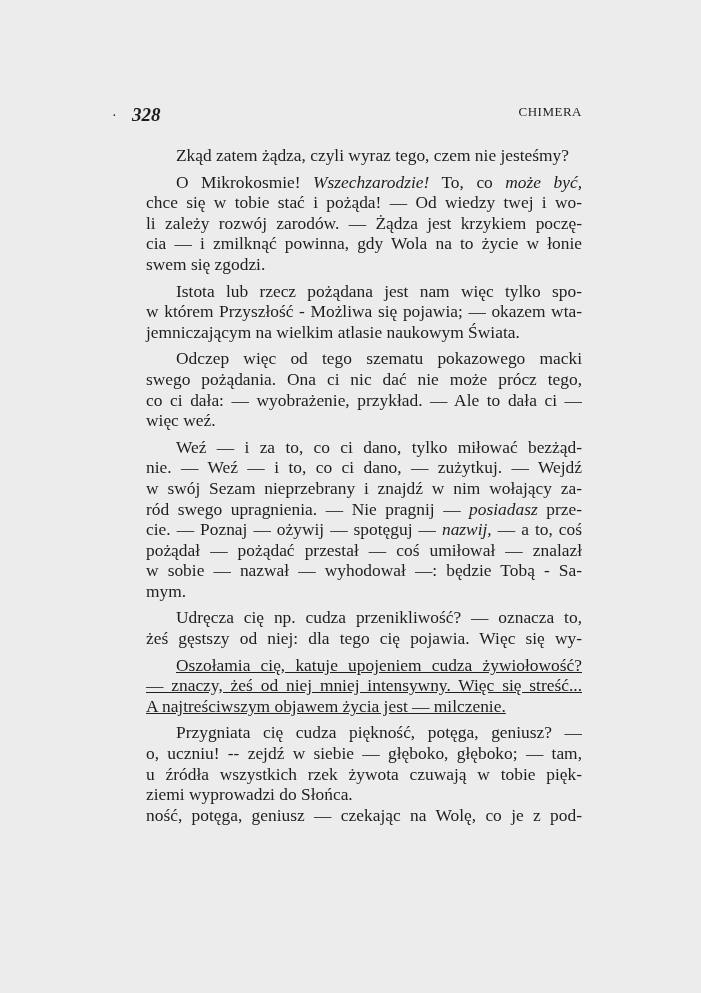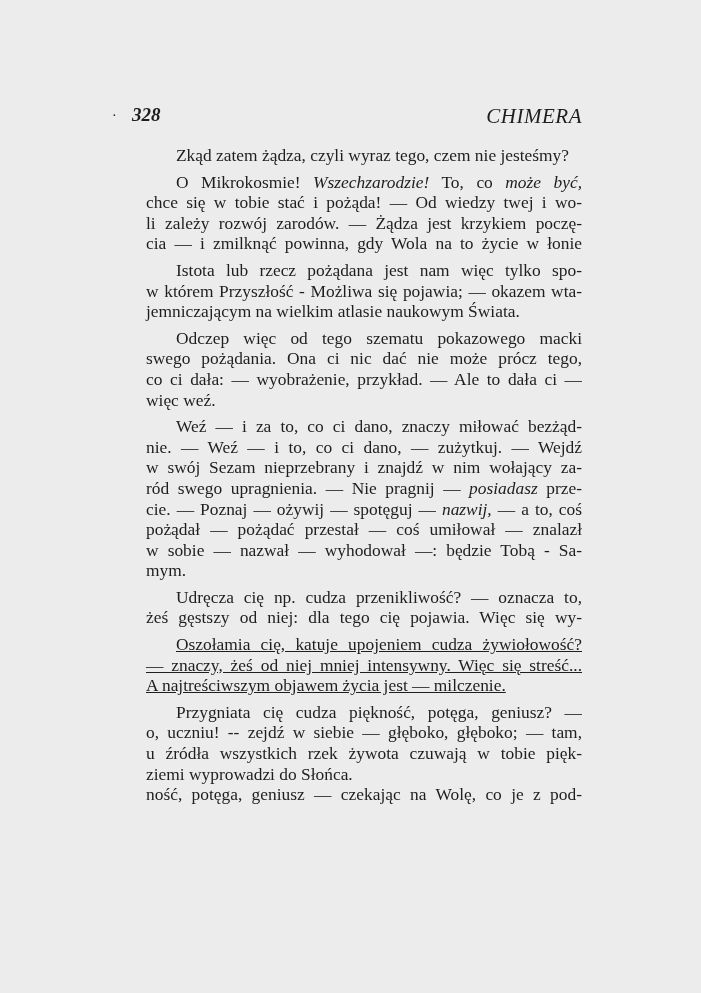--- a/index.html
+++ b/index.html
@@ -8,21 +8,21 @@
     background: #ececec;
     position: relative;
     overflow: hidden;
     font-family: "Liberation Serif", "DejaVu Serif", serif;
     color: #1e1e1e;
   }
   .page { position: absolute; left: 0; top: 0; width: 701px; height: 993px; }
   .header { position: absolute; top: 104px; left: 112px; width: 470px; height: 26px; }
   .dot { position: absolute; left: 0; top: 4px; font-size: 14px; }
   .page-number { position: absolute; left: 20px; top: 0; font-style: italic; font-size: 19px; font-weight: bold; }
-  .running-title { position: absolute; right: 0; top: 0; font-style: italic; font-size: 21px; letter-spacing: 0.5px; }
+  .running-title { position: absolute; right: 0; top: 0; font-size: 13px; letter-spacing: 0.5px; }
   .body-text {
     position: absolute; top: 145px; left: 146px; width: 436px;
     font-size: 17.4px; line-height: 20.6px;
   }
   .para { margin: 0 0 6px 0; text-indent: 30px; text-align: justify; }
   .line { display: block; text-align: justify; text-align-last: justify; white-space: nowrap; }
   .line.last { text-align-last: left; }
   .line.first { padding-left: 30px; }
   .para .line { text-indent: 0; }
   i { font-style: italic; }
@@ -39,34 +39,35 @@
 
   <div class="body-text" id="body-text">
       <div class="para" style="text-indent: 0px;">
         <span class="line first last">Zkąd zatem żądza, czyli wyraz tego, czem nie jesteśmy?</span>
       </div>
       <div class="para" style="text-indent: 0px;">
         <span class="line first">O Mikrokosmie! <i>Wszechzarodzie!</i> To, co <i>może być,</i></span>
         <span class="line">chce się w tobie stać i pożąda! — Od wiedzy twej i wo-</span>
         <span class="line">li zależy rozwój zarodów. — Żądza jest krzykiem poczę-</span>
         <span class="line">cia — i zmilknąć powinna, gdy Wola na to życie w łonie</span>
+        <span class="line last">swem się zgodzi.</span>
       </div>
       <div class="para" style="text-indent: 0px;">
         <span class="line first">Istota lub rzecz pożądana jest nam więc tylko spo-</span>
         <span class="line">w którem Przyszłość - Możliwa się pojawia; — okazem wta-</span>
         <span class="line last">jemniczającym na wielkim atlasie naukowym Świata.</span>
       </div>
       <div class="para" style="text-indent: 0px;">
         <span class="line first">Odczep więc od tego szematu pokazowego macki</span>
         <span class="line">swego pożądania. Ona ci nic dać nie może prócz tego,</span>
         <span class="line">co ci dała: — wyobrażenie, przykład. — Ale to dała ci —</span>
         <span class="line last">więc weź.</span>
       </div>
       <div class="para" style="text-indent: 0px;">
-        <span class="line first">Weź — i za to, co ci dano, znaczy miłować bezżąd-</span>
+        <span class="line first">Weź — i za to, co ci dano, tylko miłować bezżąd-</span>
         <span class="line">nie. — Weź — i to, co ci dano, — zużytkuj. — Wejdź</span>
         <span class="line">w swój Sezam nieprzebrany i znajdź w nim wołający za-</span>
         <span class="line">ród swego upragnienia. — Nie pragnij — <i>posiadasz</i> prze-</span>
         <span class="line">cie. — Poznaj — ożywij — spotęguj — <i>nazwij,</i> — a to, coś</span>
         <span class="line">pożądał — pożądać przestał — coś umiłował — znalazł</span>
         <span class="line">w sobie — nazwał — wyhodował —: będzie Tobą - Sa-</span>
         <span class="line last">mym.</span>
       </div>
       <div class="para" style="text-indent: 0px;">
         <span class="line first">Udręcza cię np. cudza przenikliwość? — oznacza to,</span>

